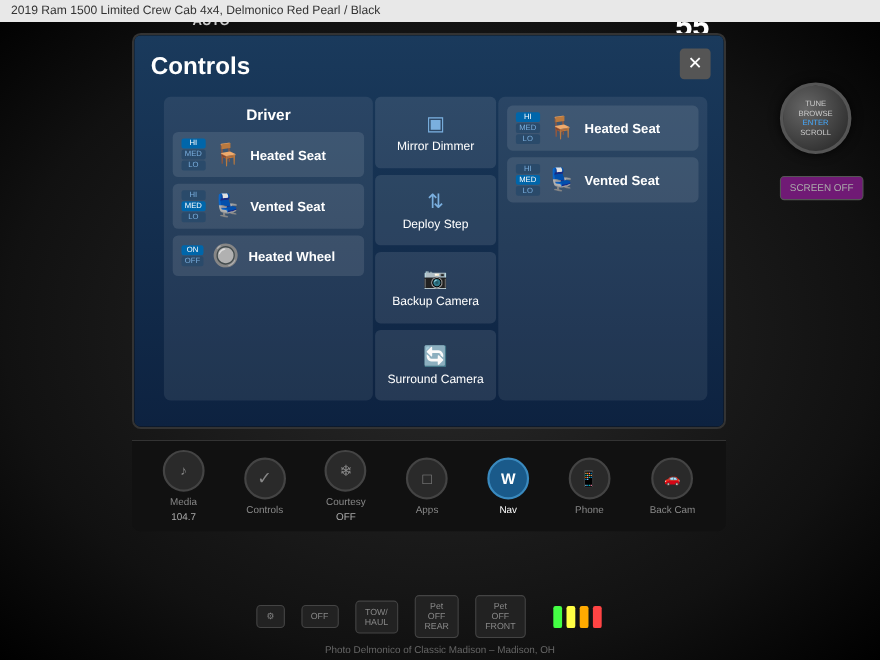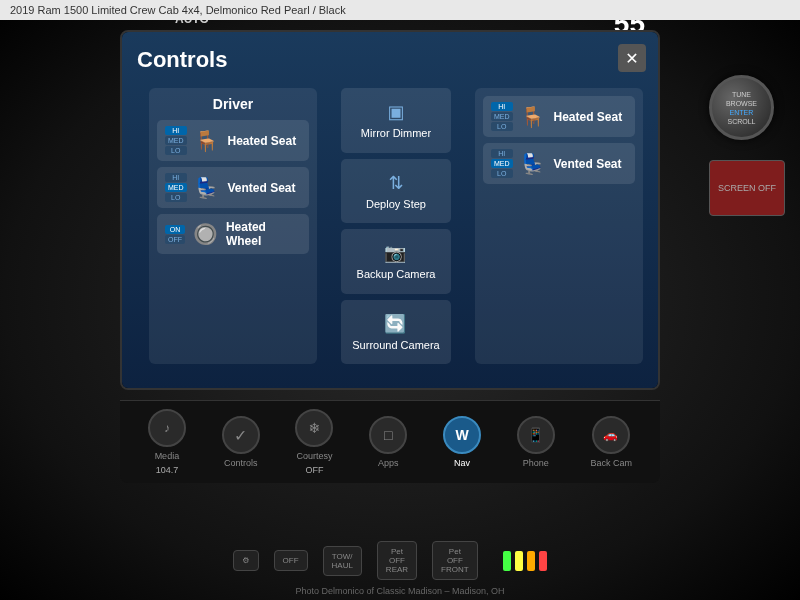--- a/index.html
+++ b/index.html
@@ -72,25 +72,25 @@
       align-items: center;
       justify-content: center;
       color: #ccc;
       font-size: 7px;
       text-align: center;
       gap: 2px;
       box-shadow: 0 0 10px rgba(0,0,0,0.8);
     }
 
     .screen-off-btn {
-      background: #7f1d1d;
+      background: #701a75;
       color: #aaa;
       border: 1px solid #555;
       border-radius: 4px;
-      padding: 22px 8px;
+      padding: 5px 8px;
       font-size: 9px;
       text-align: center;
     }
 
     
     .main-screen {
       position: absolute;
       left: 120px;
       top: 30px;
       width: 540px;
@@ -127,21 +127,21 @@
       display: flex;
       align-items: center;
       justify-content: center;
       color: white;
       font-size: 16px;
       cursor: pointer;
     }
 
     .controls-grid {
       display: flex;
-      gap: 24px;
+      gap: 2px;
       height: calc(100% - 50px);
       padding-left: 12px;
     }
 
     
     .driver-col {
       flex: 1;
       background: rgba(255,255,255,0.08);
       border-radius: 6px;
       padding: 8px;

